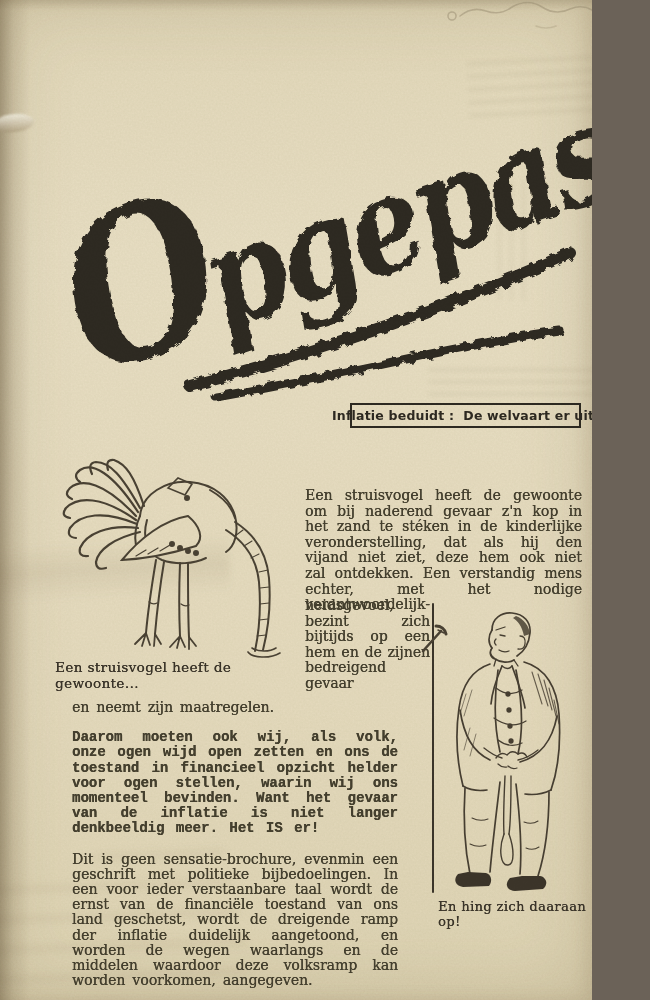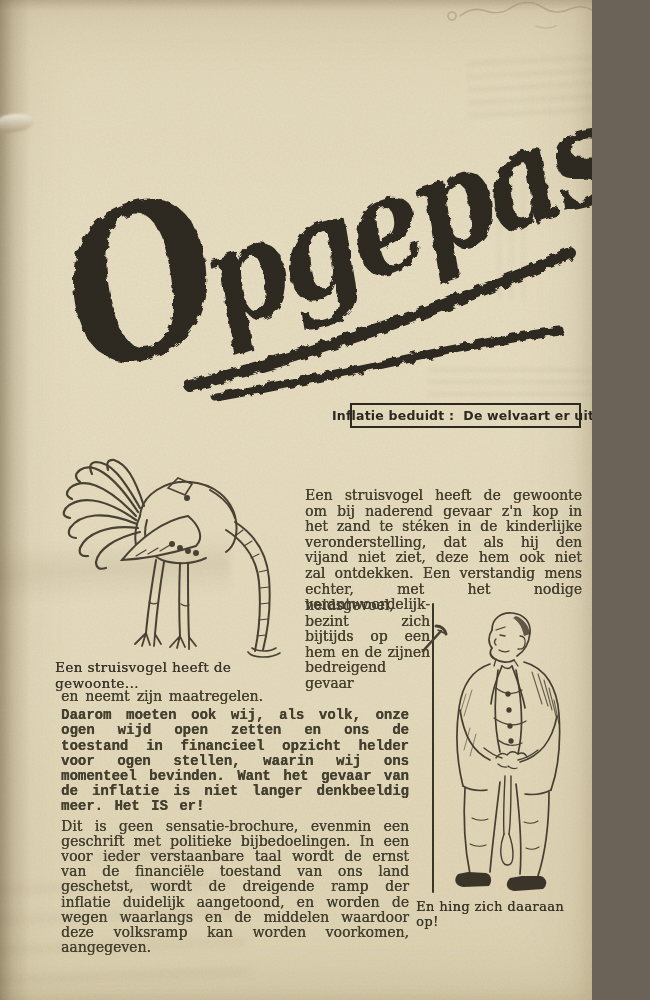--- a/index.html
+++ b/index.html
@@ -44,24 +44,24 @@
     font-size:29px;font-weight:700;letter-spacing:2px;color:var(--caption_ink);}
 
   .bodytext{color:var(--ink);font-size:14px;line-height:15.6px;text-align:justify;
     word-spacing:2.5px;text-shadow:.25px 0 0 currentColor;}
   .intro-wide{position:absolute;left:305px;top:488px;width:277px;margin:0;}
   .intro-narrow{position:absolute;left:305px;top:598px;width:125px;margin:0;word-spacing:1px;}
 
   .caption{position:absolute;font-weight:400;color:var(--caption_ink);
     font-size:13.5px;letter-spacing:.4px;text-shadow:.2px 0 0 currentColor;}
   .caption-ostrich{left:55px;top:659px;width:240px;}
-  .caption-man{left:416px;top:899px;width:170px;font-size:13px;}
+  .caption-man{left:438px;top:899px;width:170px;font-size:13px;}
 
   .body-block{position:absolute;left:57px;top:685px;width:356px;line-height:15.2px;}
-  .body-block p{margin:4px;}
+  .body-block p{margin:15px;}
   .body-block p.bold{font-weight:700;word-spacing:3px;font-family:Liberation Mono, monospace;}
 
   .divider{position:absolute;left:432px;top:603px;width:2px;height:290px;
     background:var(--caption_ink);border-radius:1px;}
 
   .nail{position:absolute;left:414px;top:622px;}
   .ostrich{position:absolute;left:52px;top:452px;}
   .man{position:absolute;left:446px;top:608px;}
   .pencil{position:absolute;left:440px;top:0;}
   .pencil-dashes{position:absolute;left:608px;top:546px;}

